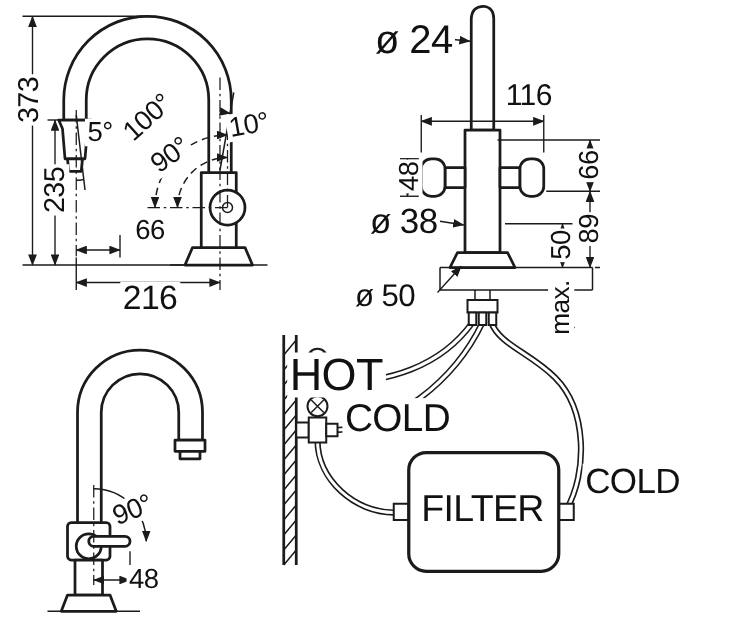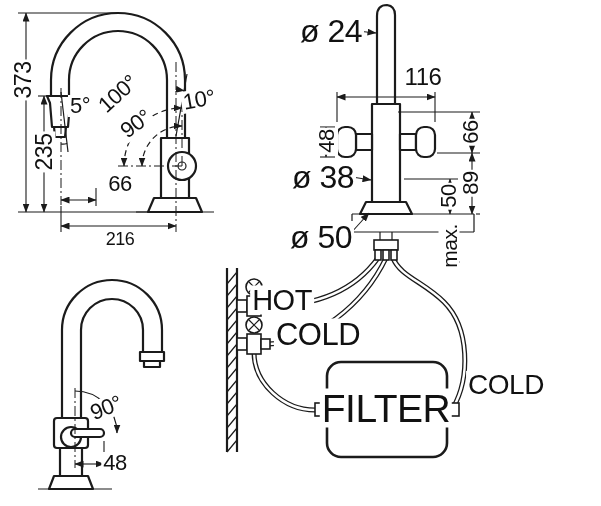--- a/index.html
+++ b/index.html
@@ -164,33 +164,33 @@
     </g>
   </svg>
 
   <div class="lbl" style="left:23px;top:80px;font-size:23px;transform:translate(-50%,-50%) rotate(-90deg)">373</div>
   <div class="lbl" style="left:44px;top:152px;font-size:23px;transform:translate(-50%,-50%) rotate(-90deg)">235</div>
   <div class="lbl" style="left:80px;top:106px;font-size:22px;transform:translate(-50%,-50%)">5°</div>
   <div class="lbl" style="left:118px;top:94px;font-size:22px;transform:translate(-50%,-50%) rotate(-42deg)">100°</div>
   <div class="lbl" style="left:136px;top:124px;font-size:22px;transform:translate(-50%,-50%) rotate(-36deg)">90°</div>
   <div class="lbl" style="left:199px;top:100px;font-size:22px;transform:translate(-50%,-50%) rotate(-10deg)">10°</div>
   <div class="lbl" style="left:120px;top:184px;font-size:22px;transform:translate(-50%,-50%)">66</div>
-  <div class="lbl" style="left:120px;top:239px;font-size:18px;transform:translate(-50%,-50%)">216</div>
+  <div class="lbl" style="left:120px;top:239px;font-size:27px;transform:translate(-50%,-50%)">216</div>
 
   <div class="lbl" style="left:331px;top:31px;font-size:32px;transform:translate(-50%,-50%)">ø 24</div>
   <div class="lbl" style="left:423px;top:77px;font-size:24px;transform:translate(-50%,-50%)">116</div>
   <div class="lbl" style="left:327px;top:141px;font-size:22px;transform:translate(-50%,-50%) rotate(-90deg)">48</div>
-  <div class="lbl" style="left:323px;top:177px;font-size:32px;transform:translate(-50%,-50%)">ø 38</div>
-  <div class="lbl" style="left:321px;top:237px;font-size:32px;transform:translate(-50%,-50%)">ø 50</div>
+  <div class="lbl" style="left:323px;top:177px;font-size:28px;transform:translate(-50%,-50%)">ø 38</div>
+  <div class="lbl" style="left:308px;top:237px;font-size:25px;transform:translate(-50%,-50%)">ø 50</div>
   <div class="lbl" style="left:471px;top:132px;font-size:22px;transform:translate(-50%,-50%) rotate(-90deg)">66</div>
   <div class="lbl" style="left:471px;top:183px;font-size:22px;transform:translate(-50%,-50%) rotate(-90deg)">89</div>
   <div class="lbl" style="left:449px;top:196px;font-size:22px;transform:translate(-50%,-50%) rotate(-90deg)">50</div>
   <div class="lbl" style="left:449px;top:246px;font-size:21px;transform:translate(-50%,-50%) rotate(-90deg)">max.</div>
 
   <div class="lbl" style="left:106px;top:408px;font-size:22px;transform:translate(-50%,-50%) rotate(-22deg)">90°</div>
   <div class="lbl" style="left:115px;top:463px;font-size:22px;transform:translate(-50%,-50%)">48</div>
 
-  <div class="lbl" style="left:282px;top:300px;font-size:29px;transform:translate(-50%,-50%)">HOT</div>
+  <div class="lbl" style="left:269px;top:300px;font-size:36px;transform:translate(-50%,-50%)">HOT</div>
   <div class="lbl" style="left:318px;top:334px;font-size:31px;transform:translate(-50%,-50%)">COLD</div>
-  <div class="lbl" style="left:386px;top:408px;font-size:39px;transform:translate(-50%,-50%)">FILTER</div>
+  <div class="lbl" style="left:386px;top:408px;font-size:30px;transform:translate(-50%,-50%)">FILTER</div>
   <div class="lbl" style="left:506px;top:385px;font-size:28px;transform:translate(-50%,-50%)">COLD</div>
 
 </div>
 
 </body></html>

